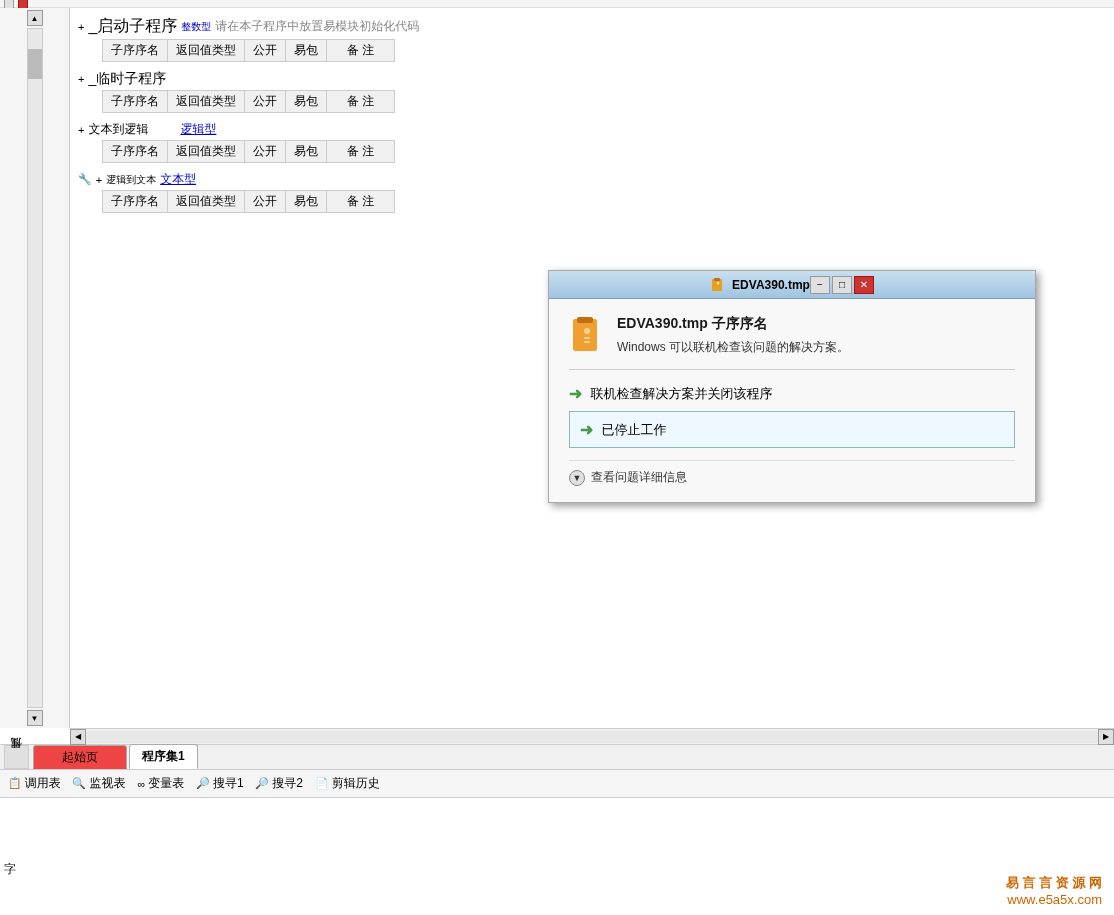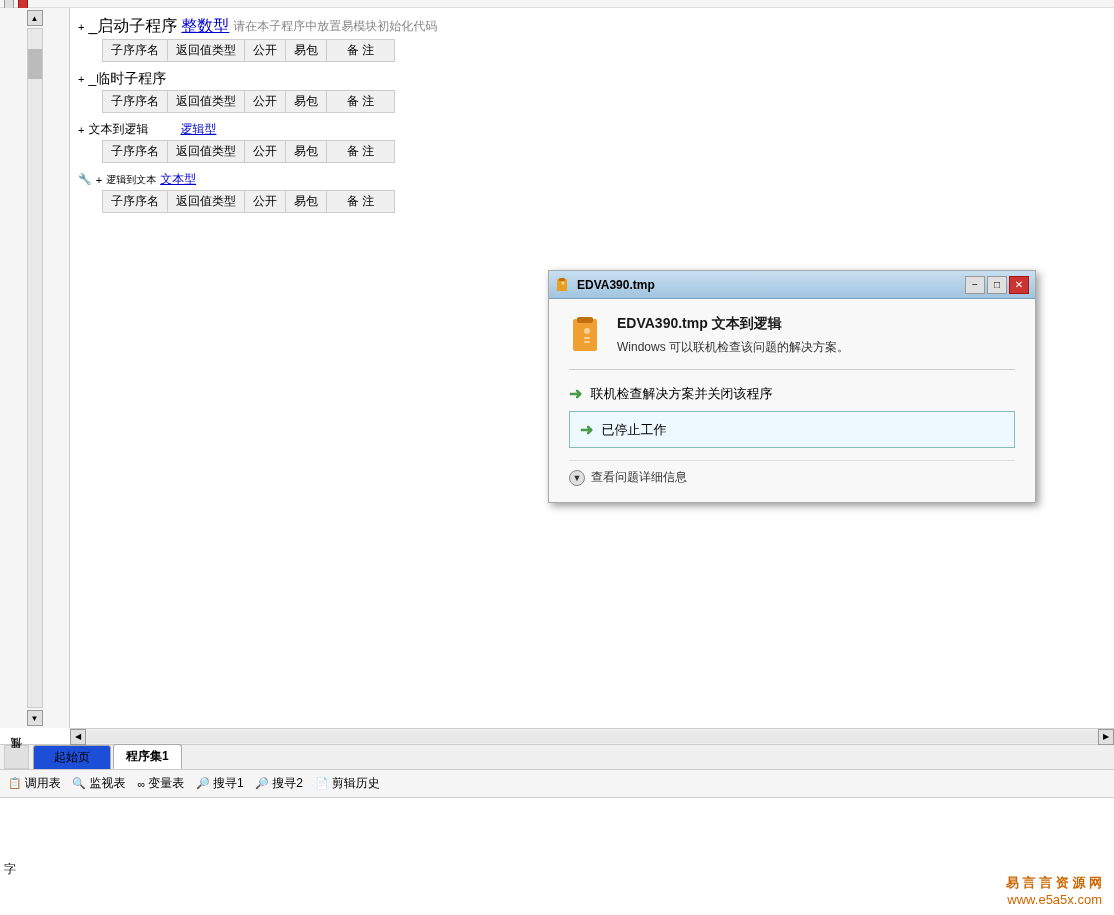--- a/index.html
+++ b/index.html
@@ -36,21 +36,21 @@
       </div>
 
       <div style="width:16px;height:16px;background:#e0e0e0;border:1px solid #999;display:flex;align-items:center;justify-content:center;font-size:8px;cursor:pointer;margin:2px auto;">▼</div>
     </div>
 
     <div style="flex:1;background:#ffffff;padding:4px 8px;overflow:hidden;position:relative;">
 
       <div style="display:flex;align-items:center;gap:4px;margin-bottom:2px;margin-top:4px;">
         <span style="cursor:pointer;font-size:11px;">+</span>
         <span style="font-size:16px;">_启动子程序</span>
-        <span style="color:#0000cc;text-decoration:underline;font-size:16px;cursor:pointer;text-align:right;">整数型</span>
+        <span style="color:#0000cc;font-size:10px;cursor:pointer;text-align:right;">整数型</span>
         <span style="color:#888;font-size:12px;">请在本子程序中放置易模块初始化代码</span>
       </div>
       <div style="margin-left:24px;margin-bottom:8px;">
         <table style="border-collapse:collapse;font-size:12px;">
           <tbody>
               <tr>
             <td style="border:1px solid #ccc;padding:2px 8px;background:#f0f0f0;">子序序名</td>
             <td style="border:1px solid #ccc;padding:2px 8px;background:#f0f0f0;">返回值类型</td>
             <td style="border:1px solid #ccc;padding:2px 8px;background:#f0f0f0;">公开</td>
             <td style="border:1px solid #ccc;padding:2px 8px;background:#f0f0f0;">易包</td>
@@ -123,21 +123,21 @@
 
   <div style="height:16px;background:#f0f0f0;border-top:1px solid #ccc;display:flex;align-items:center;margin-left:70px;">
     <div style="width:16px;height:16px;background:#e0e0e0;border:1px solid #999;display:flex;align-items:center;justify-content:center;font-size:8px;cursor:pointer;">◀</div>
     <div style="flex:1;height:12px;background:#e8e8e8;"></div>
     <div style="width:16px;height:16px;background:#e0e0e0;border:1px solid #999;display:flex;align-items:center;justify-content:center;font-size:8px;cursor:pointer;">▶</div>
   </div>
 
   <div style="height:26px;background:#f0f0f0;border-top:1px solid #ccc;border-bottom:1px solid #ccc;display:flex;align-items:flex-end;padding-left:4px;gap:0;">
 
     <div style="writing-mode:vertical-rl;transform:rotate(180deg);padding:3px 4px;background:#e0e0e0;border:1px solid #ccc;font-size:11px;cursor:pointer;height:24px;display:flex;align-items:center;justify-content:center;margin-right:4px;">属性</div>
-    <div style="padding:3px 20px;border:1px solid #aaa;border-bottom:none;background:#1d4ed8;font-size:12px;cursor:pointer;border-radius:3px 3px 0 0;">
+    <div style="padding:3px 28px;border:1px solid #aaa;border-bottom:none;background:#ef4444;font-size:12px;cursor:pointer;border-radius:3px 3px 0 0;">
       <span>起始页</span>
     </div>
     <div style="padding:3px 12px;border:1px solid #aaa;border-bottom:1px solid #fff;background:#ffffff;font-size:12px;cursor:pointer;border-radius:3px 3px 0 0;font-weight:bold;margin-left:2px;">
       <span>程序集1</span>
     </div>
   </div>
 
   <div style="height:28px;background:#f5f5f5;border-bottom:1px solid #ccc;display:flex;align-items:center;padding:0 8px;gap:12px;">
     <div style="display:flex;align-items:center;gap:3px;font-size:12px;cursor:pointer;">
       <span style="font-size:11px;">📋</span>
@@ -170,21 +170,21 @@
   </div>
 
   <div style="position:absolute;bottom:8px;right:12px;text-align:right;">
     <div style="color:#cc6600;font-size:13px;font-weight:bold;">易 言 言 资 源 网</div>
     <div style="color:#cc6600;font-size:13px;">www.e5a5x.com</div>
   </div>
 
   <div style="position:absolute;top:0;left:0;width:100%;height:100%;pointer-events:none;z-index:100;">
     <div style="position:absolute;top:270px;left:548px;width:488px;background:#f0f0f0;border:1px solid #aaa;box-shadow:3px 3px 8px rgba(0,0,0,0.4);pointer-events:all;">
 
-      <div style="height:28px;background:linear-gradient(to bottom,#c8dff0,#a0c4e0);display:flex;align-items:center;justify-content:space-between;padding:0 6px;border-bottom:1px solid #7aa0be;">
+      <div style="height:28px;background:linear-gradient(to bottom,#c8dff0,#a0c4e0);display:flex;align-items:center;justify-content:center;padding:0 6px;border-bottom:1px solid #7aa0be;">
         <div style="display:flex;align-items:center;gap:6px;">
 
           <svg width="16" height="16" viewBox="0 0 16 16">
             <rect x="2" y="2" width="10" height="12" rx="1" fill="#e8a020"></rect>
             <rect x="4" y="1" width="6" height="3" rx="1" fill="#c07010"></rect>
             <circle cx="8" cy="6" r="1.5" fill="#fff" opacity="0.6"></circle>
           </svg>
           <span style="font-size:12px;font-weight:bold;">EDVA390.tmp</span>
         </div>
         <div style="display:flex;gap:2px;">
@@ -199,21 +199,21 @@
         <div style="display:flex;align-items:flex-start;gap:12px;margin-bottom:12px;">
 
           <svg width="36" height="42" viewBox="0 0 36 42">
             <rect x="4" y="4" width="24" height="32" rx="2" fill="#f0a030"></rect>
             <rect x="8" y="2" width="16" height="6" rx="2" fill="#c07010"></rect>
             <circle cx="18" cy="16" r="3" fill="#fff" opacity="0.5"></circle>
             <rect x="15" y="22" width="6" height="2" rx="1" fill="#fff" opacity="0.5"></rect>
             <rect x="15" y="26" width="6" height="2" rx="1" fill="#fff" opacity="0.5"></rect>
           </svg>
           <div>
-            <div style="font-size:14px;font-weight:bold;color:#1a1a1a;margin-bottom:6px;">EDVA390.tmp 文本到逻辑</div>
+            <div style="font-size:14px;font-weight:bold;color:#1a1a1a;margin-bottom:6px;">EDVA390.tmp 子序序名</div>
             <div style="font-size:12px;color:#333;">Windows 可以联机检查该问题的解决方案。</div>
           </div>
         </div>
 
         <div style="height:1px;background:#ccc;margin:4px 0 8px 0;"></div>
 
         <div style="display:flex;align-items:center;gap:8px;padding:6px 0;font-size:13px;cursor:pointer;">
           <span style="color:#4a9a4a;font-size:16px;font-weight:bold;">➜</span>
           <span>联机检查解决方案并关闭该程序</span>
         </div>

